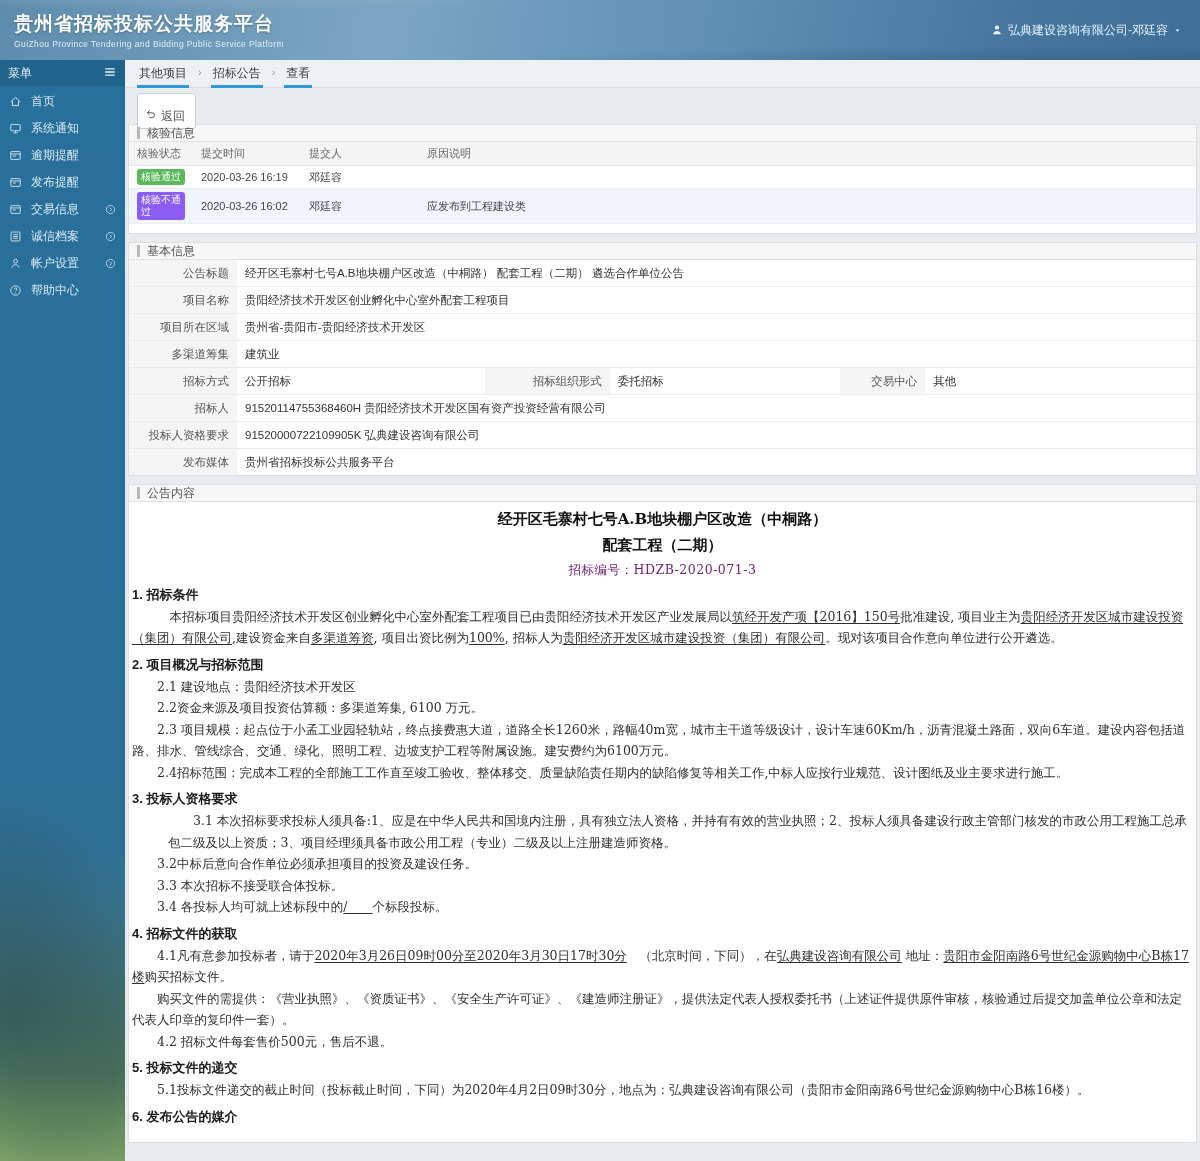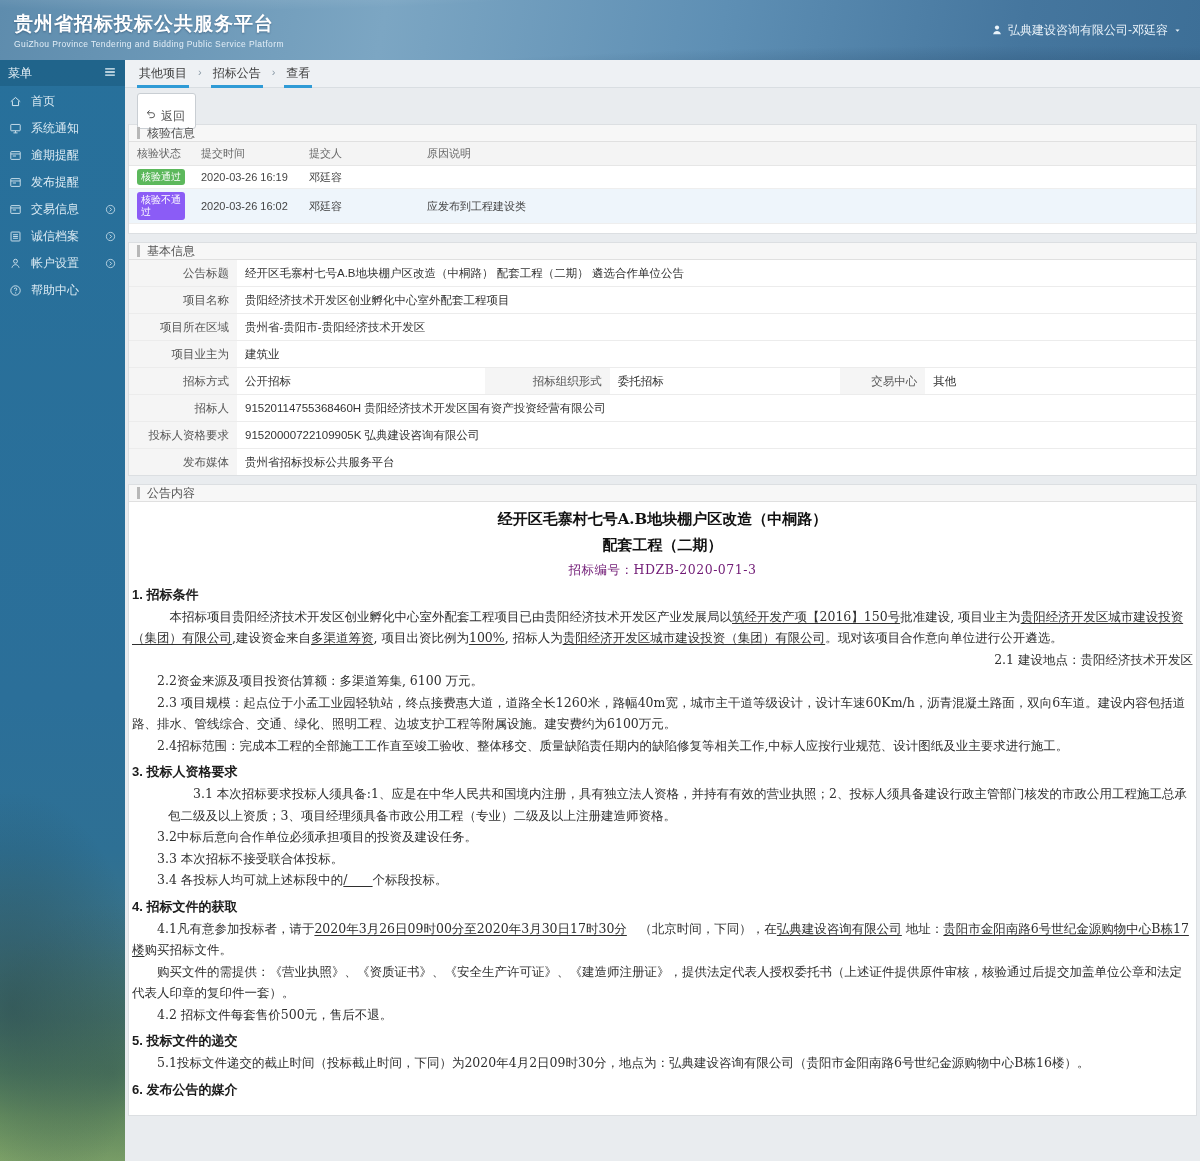--- a/index.html
+++ b/index.html
@@ -271,21 +271,21 @@
         </div>
         <div class="bi-row">
           <div class="bi-label">项目名称</div>
           <div class="bi-value">贵阳经济技术开发区创业孵化中心室外配套工程项目</div>
         </div>
         <div class="bi-row">
           <div class="bi-label">项目所在区域</div>
           <div class="bi-value">贵州省-贵阳市-贵阳经济技术开发区</div>
         </div>
         <div class="bi-row">
-          <div class="bi-label">项目业主为</div>
+          <div class="bi-label">多渠道筹集</div>
           <div class="bi-value">建筑业</div>
         </div>
         <div class="bi-row">
           <div class="bi-group">
             <div class="bi-label w1">招标方式</div>
             <div class="bi-value">公开招标</div>
           </div>
           <div class="bi-group">
             <div class="bi-label w2">招标组织形式</div>
             <div class="bi-value">委托招标</div>
@@ -315,21 +315,22 @@
       <span class="sec-mark"></span>
       <span>公告内容</span>
     </div>
     <div class="doc">
       <div class="doc-title">经开区毛寨村七号A.B地块棚户区改造（中桐路）</div>
       <div class="doc-title">配套工程（二期）</div>
       <div class="doc-no">招标编号：HDZB-2020-071-3</div>
       <div id="doc-sections">
           <div class="doc-h">1. 招标条件</div>
           <div class="doc-p" style="text-indent: 3em;"><span>本招标项目贵阳经济技术开发区创业孵化中心室外配套工程项目已由贵阳经济技术开发区产业发展局以</span><span class="u">筑经开发产项【2016】150号</span><span>批准建设, 项目业主为</span><span class="u">贵阳经济开发区城市建设投资（集团）有限公司</span><span>,建设资金来自</span><span class="u">多渠道筹资</span><span>, 项目出资比例为</span><span class="u">100%</span><span>, 招标人为</span><span class="u">贵阳经济开发区城市建设投资（集团）有限公司</span><span>。现对该项目合作意向单位进行公开遴选。</span></div>
-          <div class="doc-p" style="text-indent: 2em; text-align: right;"><span>2.1 建设地点：贵阳经济技术开发区</span></div>
+          <div class="doc-h">2. 项目概况与招标范围</div>
+          <div class="doc-p" style="text-indent: 2em;"><span>2.1 建设地点：贵阳经济技术开发区</span></div>
           <div class="doc-p" style="text-indent: 2em;"><span>2.2资金来源及项目投资估算额：多渠道筹集, 6100 万元。</span></div>
           <div class="doc-p" style="text-indent: 2em;"><span>2.3 项目规模：起点位于小孟工业园轻轨站，终点接费惠大道，道路全长1260米，路幅40m宽，城市主干道等级设计，设计车速60Km/h，沥青混凝土路面，双向6车道。建设内容包括道路、排水、管线综合、交通、绿化、照明工程、边坡支护工程等附属设施。建安费约为6100万元。</span></div>
           <div class="doc-p" style="text-indent: 2em;"><span>2.4招标范围：完成本工程的全部施工工作直至竣工验收、整体移交、质量缺陷责任期内的缺陷修复等相关工作,中标人应按行业规范、设计图纸及业主要求进行施工。</span></div>
           <div class="doc-h">3. 投标人资格要求</div>
           <div class="doc-p" style="text-indent: 2em; margin-left: 36px;"><span>3.1 本次招标要求投标人须具备:1、应是在中华人民共和国境内注册，具有独立法人资格，并持有有效的营业执照；2、投标人须具备建设行政主管部门核发的市政公用工程施工总承包二级及以上资质；3、项目经理须具备市政公用工程（专业）二级及以上注册建造师资格。</span></div>
           <div class="doc-p" style="text-indent: 2em;"><span>3.2中标后意向合作单位必须承担项目的投资及建设任务。</span></div>
           <div class="doc-p" style="text-indent: 2em;"><span>3.3 本次招标不接受联合体投标。</span></div>
           <div class="doc-p" style="text-indent: 2em;"><span>3.4 各投标人均可就上述标段中的</span><span class="u">/　　</span><span>个标段投标。</span></div>
           <div class="doc-h">4. 招标文件的获取</div>
           <div class="doc-p" style="text-indent: 2em;"><span>4.1凡有意参加投标者，请于</span><span class="u">2020年3月26日09时00分至2020年3月30日17时30分</span><span>　（北京时间，下同），在</span><span class="u">弘典建设咨询有限公司</span><span> 地址：</span><span class="u">贵阳市金阳南路6号世纪金源购物中心B栋17楼</span><span>购买招标文件。</span></div>

